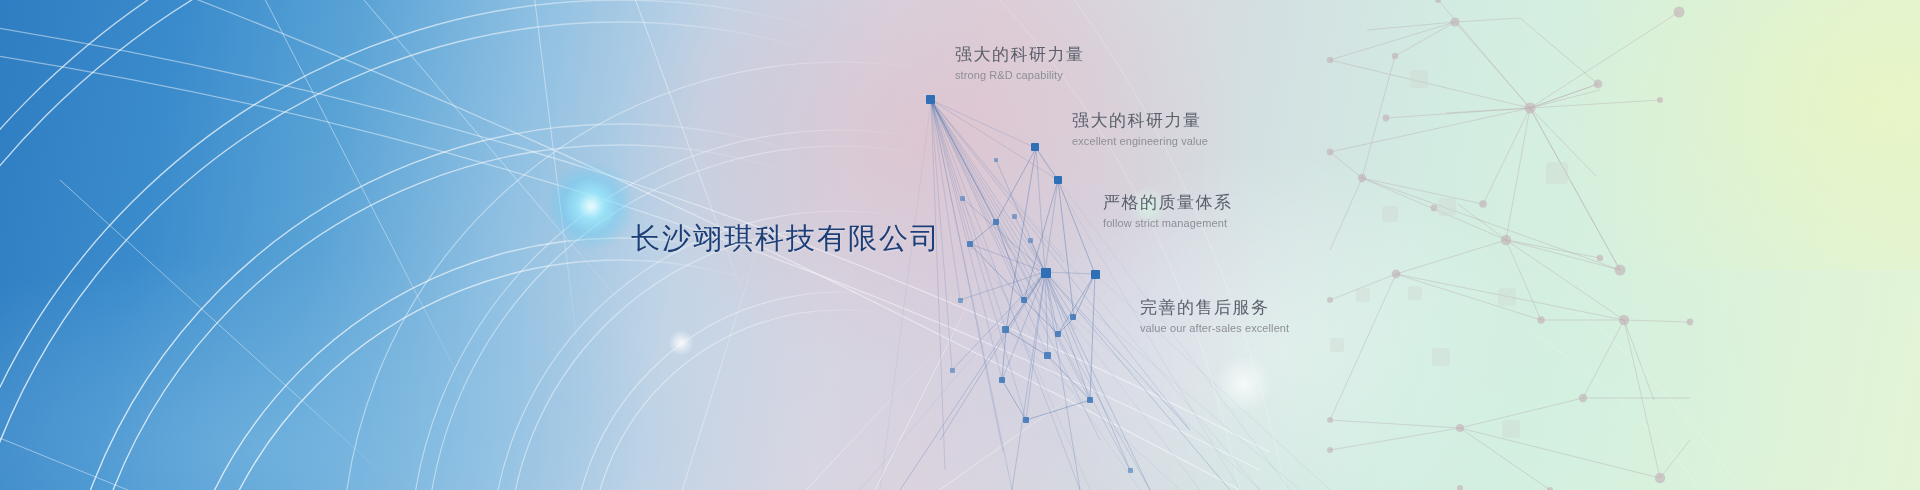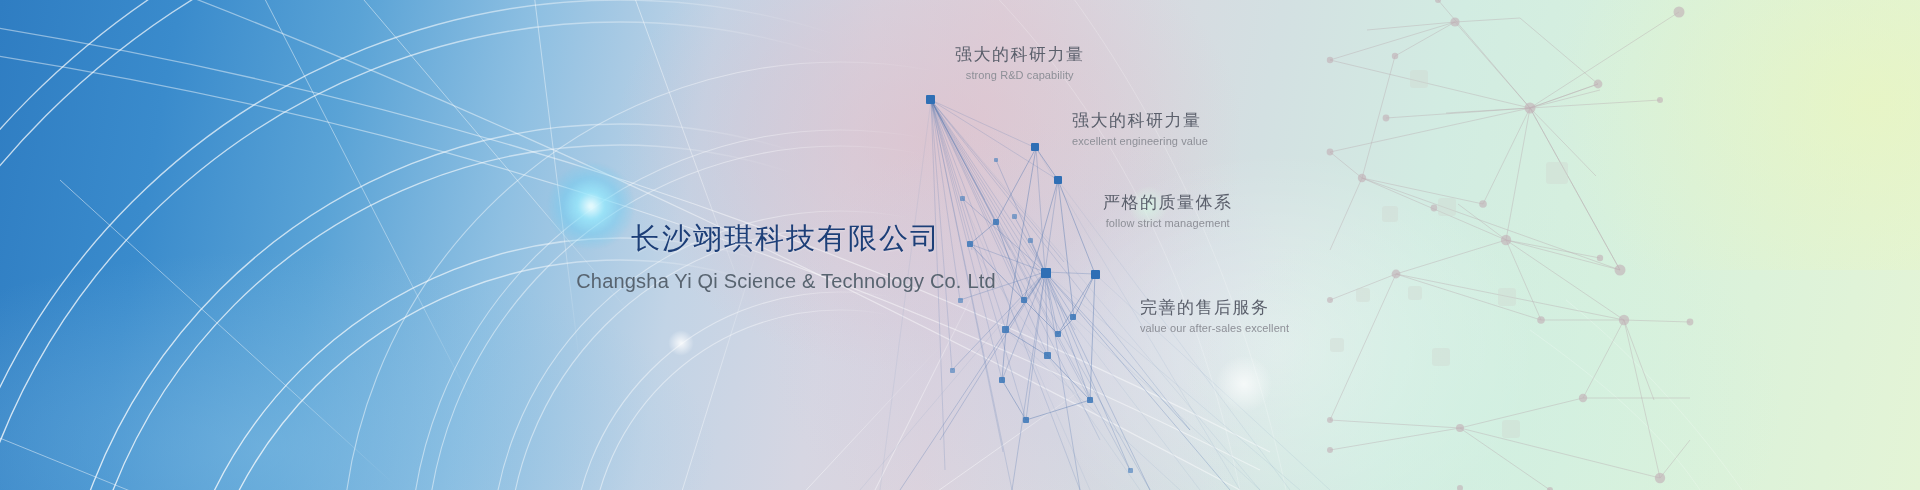--- a/index.html
+++ b/index.html
@@ -110,21 +110,21 @@
 
   .feature{position:absolute;white-space:nowrap;pointer-events:none;}
   .feature-cn{
     font-family:"Liberation Sans","DejaVu Sans",sans-serif;
     font-size:17px; line-height:22px; letter-spacing:1.5px;
     color:#5a5f6b;
   }
   .feature-en{
     font-family:"Liberation Sans","DejaVu Sans",sans-serif;
     font-size:11px; line-height:15px; letter-spacing:.1px;
-    color:#8d8f97; margin-top:2px;text-align:center;
+    color:#8d8f97; margin-top:2px;
   }
 
   #feature-0{left:955px; top:44px;}
   #feature-1{left:1072px; top:110px;}
   #feature-2{left:1103px; top:192px;}
   #feature-3{left:1140px; top:297px;}
 </style>
 </head>
 <body>
 
@@ -426,21 +426,20 @@
     </g>
   </svg>
 
   <div id="glow-spot"></div>
   <div id="glow-small-a"></div>
   <div id="glow-small-b"></div>
   <div id="glow-small-c"></div>
 
   <div id="title-block">
     <div id="company-name-cn">长沙翊琪科技有限公司</div>
-    <div id="company-name-en">Changsha Yi Qi Science &amp; Technology Co. Ltd</div>
   </div>
 
   <div class="feature" id="feature-0">
     <div class="feature-cn">强大的科研力量</div>
     <div class="feature-en">strong R&amp;D capability</div>
   </div>
 
   <div class="feature" id="feature-1">
     <div class="feature-cn">强大的科研力量</div>
     <div class="feature-en">excellent engineering value</div>

